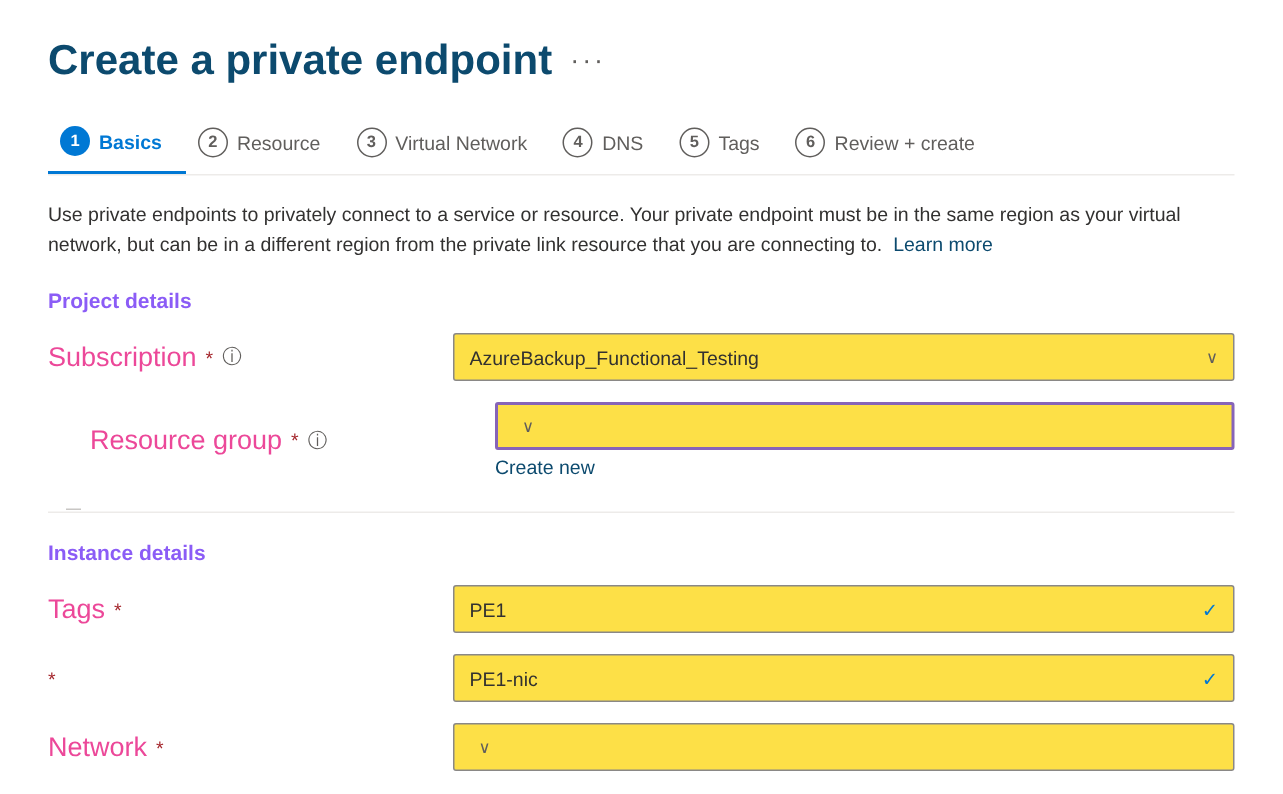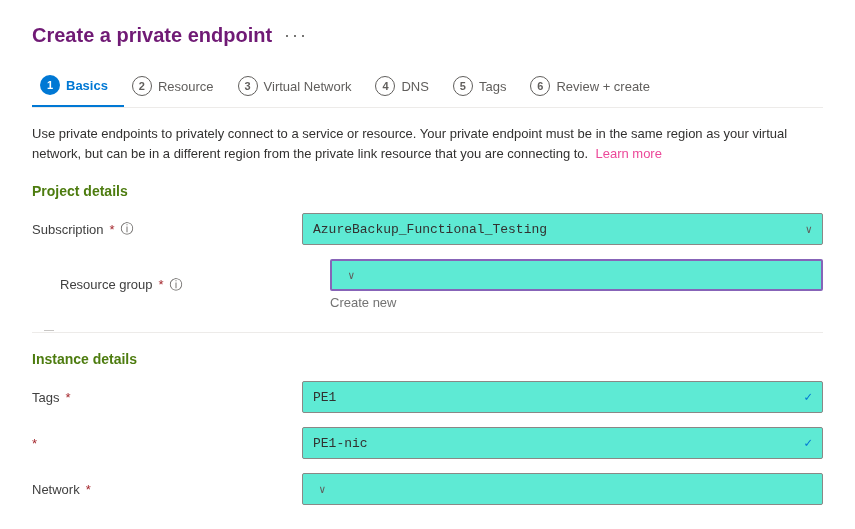--- a/index.html
+++ b/index.html
@@ -13,23 +13,23 @@
       min-height: 529px;
     }
 
     .page-title-row {
       display: flex;
       align-items: center;
       gap: 12px;
       margin-bottom: 18px;
     }
     .page-title {
-      font-size: 20px;
+      font-size: 28px;
       font-weight: 600;
-      color: #701a75;
+      color: #0c4a6e;
     }
     .ellipsis-icon {
       color: #605e5c;
       font-size: 18px;
       cursor: pointer;
       letter-spacing: 2px;
     }
 
     
     .wizard-steps {
@@ -79,79 +79,78 @@
 
     
     .description {
       font-size: 13px;
       color: #323130;
       line-height: 1.5;
       margin-bottom: 20px;
       max-width: 820px;
     }
     .description a {
-      color: #ec4899;
+      color: #0c4a6e;
       text-decoration: none;
     }
 
     
     .section-header {
       font-size: 14px;
       font-weight: 700;
-      color: #4d7c0f;
+      color: #8b5cf6;
       margin-bottom: 14px;
       margin-top: 8px;
     }
 
     
     .form-row {
       display: flex;
       align-items: center;
       margin-bottom: 14px;
       gap: 0;
     }
     .form-label-col {
       width: 270px;
       flex-shrink: 0;
       display: flex;
       align-items: center;
       gap: 6px;
     }
     .form-label {
-      font-size: 13px;
-      color: #404040;
+      font-size: 18px;
+      color: #ec4899;
     }
     .required-star {
       color: #a4262c;
       font-size: 13px;
     }
     .info-icon {
       color: #605e5c;
       font-size: 13px;
       cursor: pointer;
     }
     .form-control-col {
       flex: 1;
     }
 
     
     .dropdown {
       width: 100%;
       height: 32px;
       border: 1px solid #8a8886;
       border-radius: 2px;
-      background: #5eead4;
+      background: #fde047;
       display: flex;
       align-items: center;
       justify-content: space-between;
       padding: 0 10px;
       cursor: pointer;
       font-size: 13px;
       color: #323130;
-      font-family: Liberation Mono, monospace;
     }
     .dropdown.focused {
       border-color: #8764b8;
       border-width: 2px;
     }
     .dropdown.valid {
       border-color: #8a8886;
       gap: 19px;
     }
     .dropdown-value {
@@ -166,21 +165,21 @@
       margin-left: 6px;
     }
     .dropdown-check {
       color: #0078d4;
       font-size: 13px;
       margin-left: 6px;
     }
 
     
     .create-new-link {
-      color: #737373;
+      color: #0c4a6e;
       font-size: 13px;
       text-decoration: none;
       margin-top: 4px;
       display: inline-block;
     }
 
     
     .resource-group-row {
       display: flex;
       align-items: flex-end;

